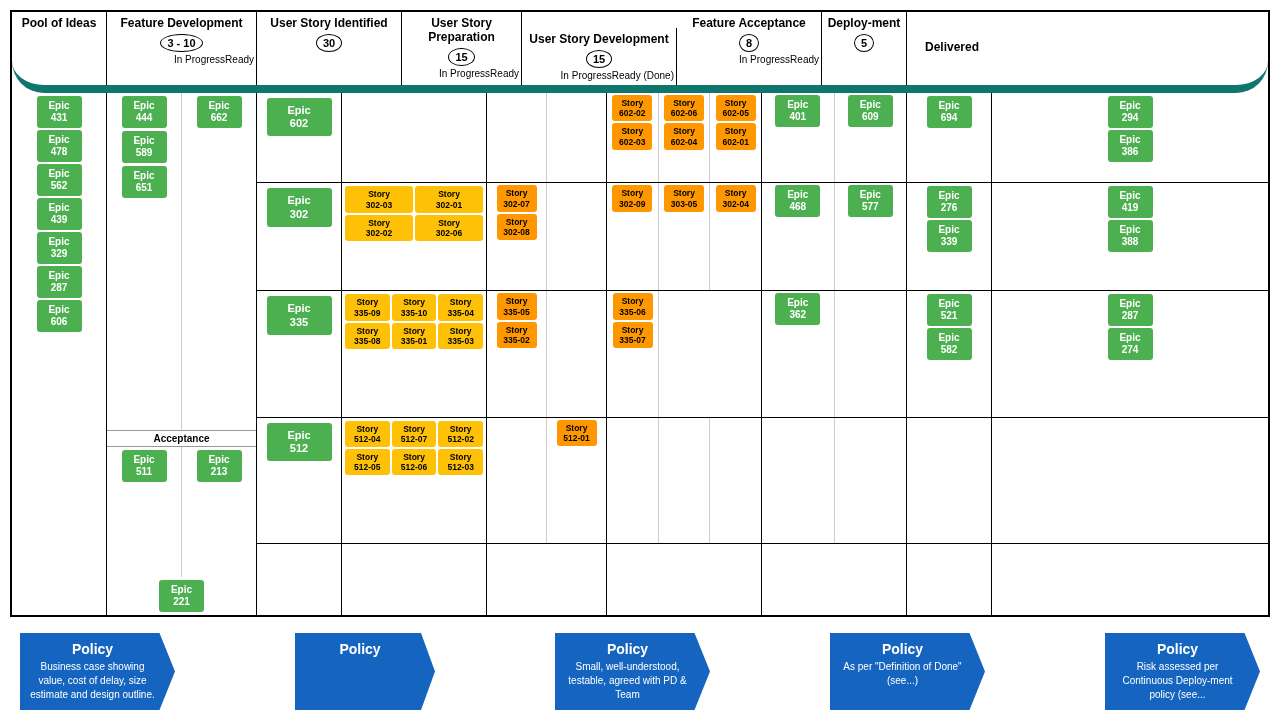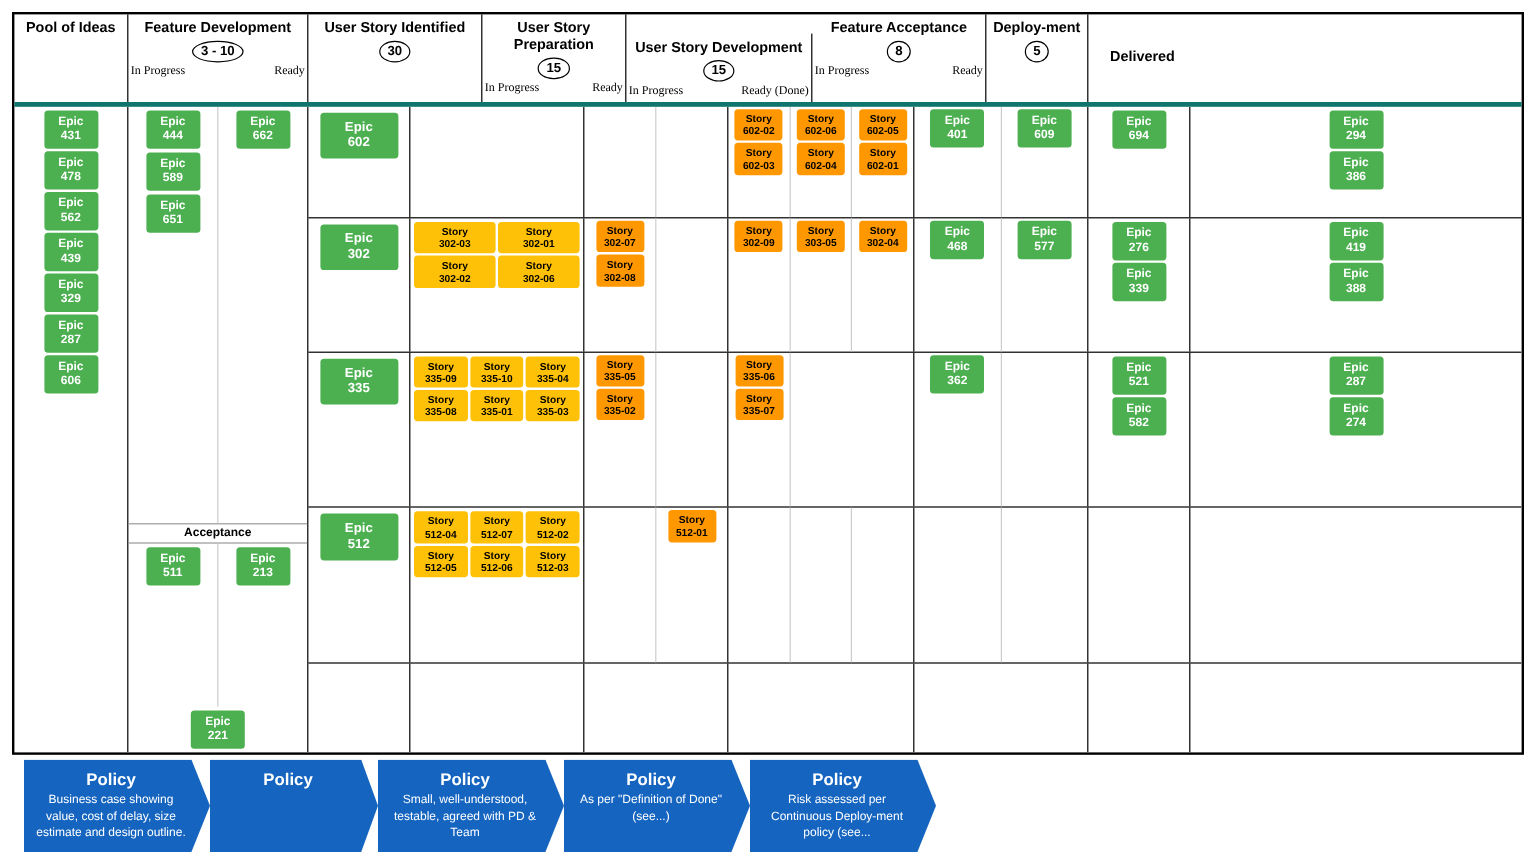--- a/index.html
+++ b/index.html
@@ -3,24 +3,24 @@
   <meta charset="utf-8">
   <style>
     * { box-sizing: border-box; margin: 0; padding: 0; }
     body { background: #fff; font-family: Arial, sans-serif; font-size: 11px; }
     .main-container { width: 1280px; height: 720px; display: flex; flex-direction: column; padding: 10px; }
     
     
     .board { border: 2px solid #000; width: 100%; flex: 1; display: flex; flex-direction: column; }
     
     
-    .header-row { display: flex; border-bottom: 4px solid #0f766e; }
+    .header-row { display: flex; border-bottom: 8px solid #0f766e; border-radius: 32px; }
     .header-cell { border-right: 1px solid #000; display: flex; flex-direction: column; align-items: center; justify-content: flex-start; padding: 4px 2px; text-align: center; font-weight: bold; font-size: 12px; }
     .header-cell:last-child { border-right: none; margin-top: 24px; }
-    .header-cell .sub-header { display: flex; width: 100%; justify-content: space-between; font-size: 10px; font-weight: normal; margin-top: 2px; font-family: Liberation Serif, serif; }
+    .header-cell .sub-header { display: flex; width: 100%; justify-content: flex-end; font-size: 10px; font-weight: normal; margin-top: 2px; }
     .header-cell .wip-badge { border: 1.5px solid #000; border-radius: 50%; padding: 2px 6px; font-size: 11px; font-weight: bold; margin-top: 4px; }
     
     .col-pool { width: 95px; min-width: 95px; }
     .col-feat-prep { width: 150px; min-width: 150px; }
     .col-feat-sel { width: 85px; min-width: 85px; }
     .col-usi { width: 145px; min-width: 145px; }
     .col-usp { width: 120px; min-width: 120px; }
     .col-usd { width: 155px; min-width: 155px; margin-top: 16px; }
     .col-fa { width: 145px; min-width: 145px; }
     .col-deploy { width: 85px; min-width: 85px; }
@@ -28,21 +28,21 @@
     
     
     .epic-card { background: #4CAF50; color: #fff; font-weight: bold; text-align: center; padding: 4px 3px; border-radius: 3px; font-size: 10px; line-height: 1.2; min-width: 45px; }
     .epic-card-feature { background: #4CAF50; color: #fff; font-weight: bold; text-align: center; padding: 6px 4px; border-radius: 3px; font-size: 11px; line-height: 1.2; min-width: 65px; }
     
     
     .story-card { background: #FFC107; color: #000; font-weight: bold; text-align: center; padding: 3px 2px; border-radius: 3px; font-size: 8.5px; line-height: 1.2; min-width: 40px; }
     .story-card-orange { background: #FF9800; }
     
     
-    .policies-row { display: flex; justify-content: flex-start; margin-top: 4px; padding: 0 10px; }
+    .policies-row { display: flex; justify-content: space-between; margin-top: 16px; padding: 0 10px; }
     .policy-box { background: #1565C0; color: #fff; clip-path: polygon(0 0, 90% 0, 100% 50%, 90% 100%, 0 100%); padding: 8px 20px 8px 10px; min-width: 140px; max-width: 155px; text-align: center; }
     .policy-box .policy-title { font-size: 14px; font-weight: bold; margin-bottom: 3px; }
     .policy-box .policy-text { font-size: 10px; line-height: 1.4; }
     .feat-sel-col { width: 85px; min-width: 85px; border-right: 1px solid #000; padding: 3px; display: flex; flex-direction: column; align-items: center; justify-content: flex-start; gap: 2px; padding-top: 5px; }
 
     .pool-all-rows { width: 95px; min-width: 95px; border-right: 1px solid #000; padding: 3px; display: flex; flex-direction: column; gap: 2px; align-items: center; }
   </style>
 </head>
 <body>
 

